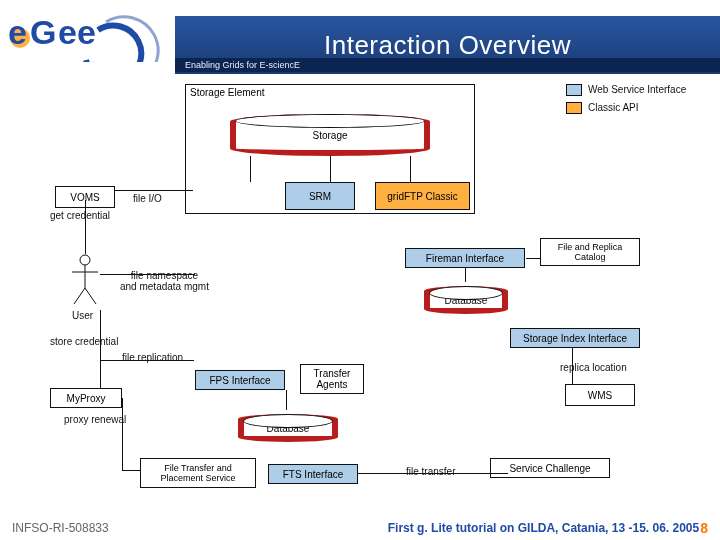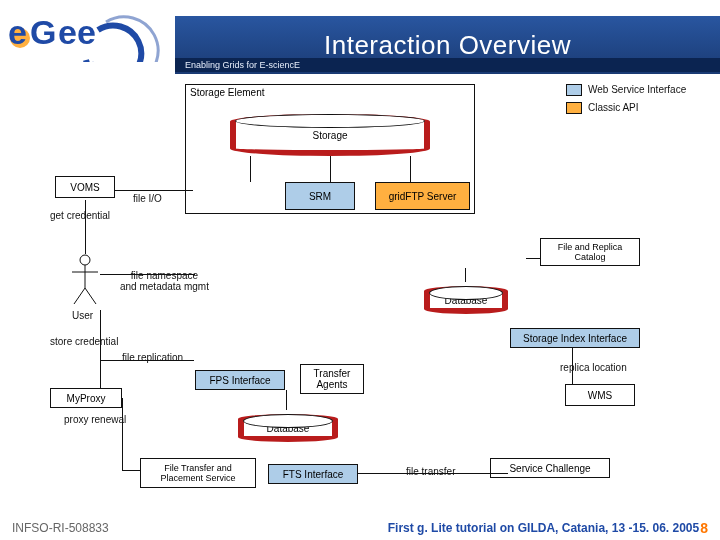--- a/index.html
+++ b/index.html
@@ -95,44 +95,47 @@
   <div class="box" style="left:175px; top:6px; width:290px; height:130px; justify-content:flex-start; align-items:flex-start; padding:2px 4px;">
     <span>Storage Element</span>
   </div>
   <div class="cyl" style="left:220px; top:36px; width:200px; height:42px">
     <span>Storage</span>
   </div>
   <div class="box blue" style="left:275px; top:104px; width:70px; height:28px">
       <span>SRM</span>
     </div>
   <div class="box orange" style="left:365px; top:104px; width:95px; height:28px">
-      <span>gridFTP Server</span>
+      <span>gridFTP Classic</span>
     </div>
 
-  <div class="box" style="left:45px; top:98px; width:60px; height:22px">
+  <div class="box" style="left:45px; top:108px; width:60px; height:22px">
       <span>VOMS</span>
     </div>
   <div class="lbl" style="left:40px; top:132px">get credential</div>
   <div class="lbl" style="left:123px; top:115px">file I/O</div>
 
   <div class="stick" style="left:60px; top:176px">
     <svg viewBox="0 0 30 52">
       <circle cx="15" cy="6" r="5" fill="none" stroke="#111"></circle>
       <line x1="15" y1="11" x2="15" y2="34" stroke="#111"></line>
       <line x1="2" y1="18" x2="28" y2="18" stroke="#111"></line>
       <line x1="15" y1="34" x2="4" y2="50" stroke="#111"></line>
       <line x1="15" y1="34" x2="26" y2="50" stroke="#111"></line>
     </svg>
   </div>
   <div class="lbl" style="left:62px; top:232px">User</div>
   <div class="lbl" style="left:110px; top:192px">file namespace
 and metadata mgmt</div>
   <div class="lbl" style="left:40px; top:258px">store credential</div>
   <div class="lbl" style="left:112px; top:274px">file replication</div>
 
+  <div class="box blue" style="left:395px; top:170px; width:120px; height:20px">
+      <span>Fireman Interface</span>
+    </div>
   <div class="box" style="left:530px; top:160px; width:100px; height:28px; font-size:9px">
       <span>File and Replica Catalog</span>
     </div>
   <div class="cyl" style="left:414px; top:208px; width:84px; height:28px">
       <span>Database</span>
     </div>
   <div class="box blue" style="left:500px; top:250px; width:130px; height:20px">
       <span>Storage Index Interface</span>
     </div>
 

